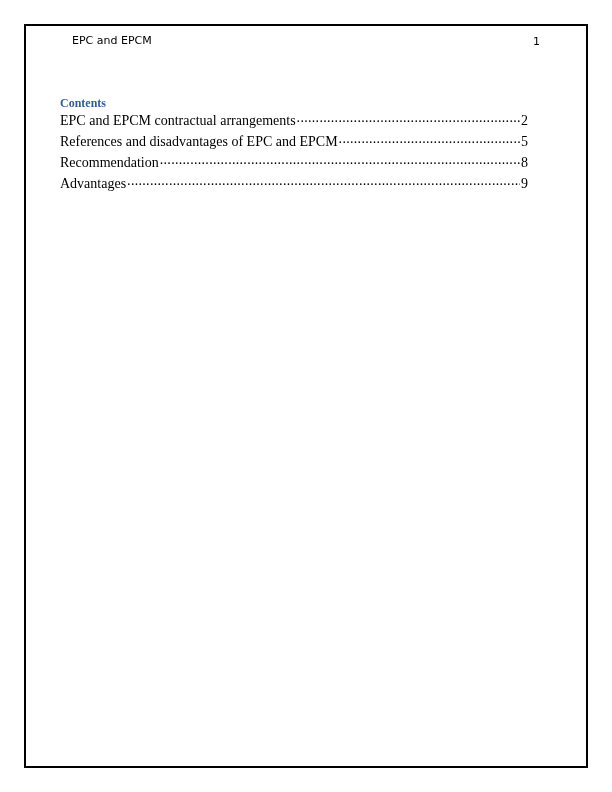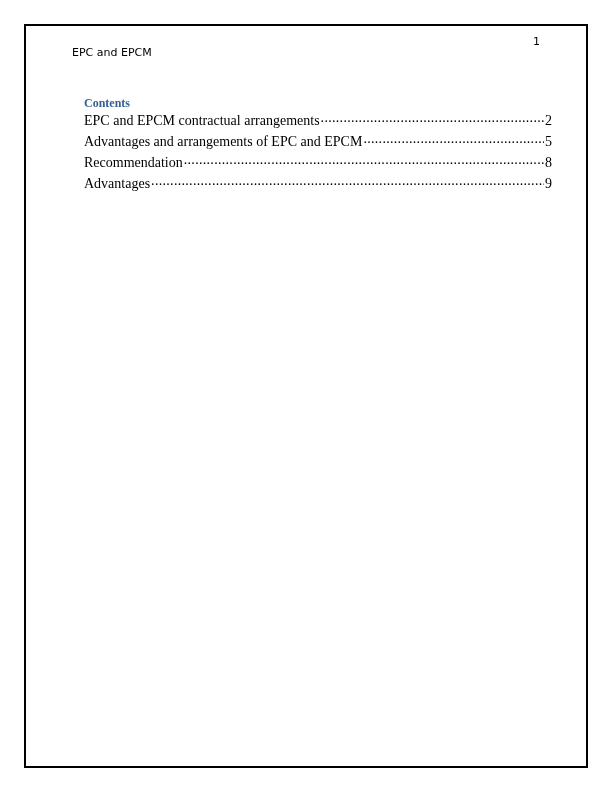--- a/index.html
+++ b/index.html
@@ -18,38 +18,38 @@
       left: 24px;
       top: 24px;
       width: 560px;
       height: 740px;
       border: 2px solid #000000;
       background: #ffffff;
     }
     .header-title {
       position: absolute;
       left: 72px;
-      top: 46px;
+      top: 34px;
       font-family: "DejaVu Sans", sans-serif;
       font-size: 11px;
       color: #000000;
       line-height: 14px;
     }
     .header-page {
       position: absolute;
       left: 533px;
       top: 35px;
       font-family: "DejaVu Sans", sans-serif;
       font-size: 11px;
       color: #000000;
       line-height: 14px;
     }
     .toc {
       position: absolute;
-      left: 84px;
+      left: 60px;
       top: 96px;
       width: 468px;
     }
     .toc-heading {
       font-family: "Liberation Serif", serif;
       font-weight: bold;
       font-size: 12px;
       color: #365f91;
       line-height: 14px;
       margin: 0 0 1px 0;
@@ -103,21 +103,21 @@
   <div class="toc-heading">Contents</div>
 
   <div class="toc-entry">
     <span class="toc-label">EPC and EPCM contractual arrangements</span>
     <span class="toc-leader"></span>
     <span class="toc-page">2</span>
   </div>
 
 
   <div class="toc-entry">
-    <span class="toc-label">Advantages and arrangements of EPC and EPCM</span>
+    <span class="toc-label">References and disadvantages of EPC and EPCM</span>
     <span class="toc-leader"></span>
     <span class="toc-page">5</span>
   </div>
 
   <div class="toc-entry">
     <span class="toc-label">Recommendation</span>
     <span class="toc-leader"></span>
     <span class="toc-page">8</span>
   </div>
 

